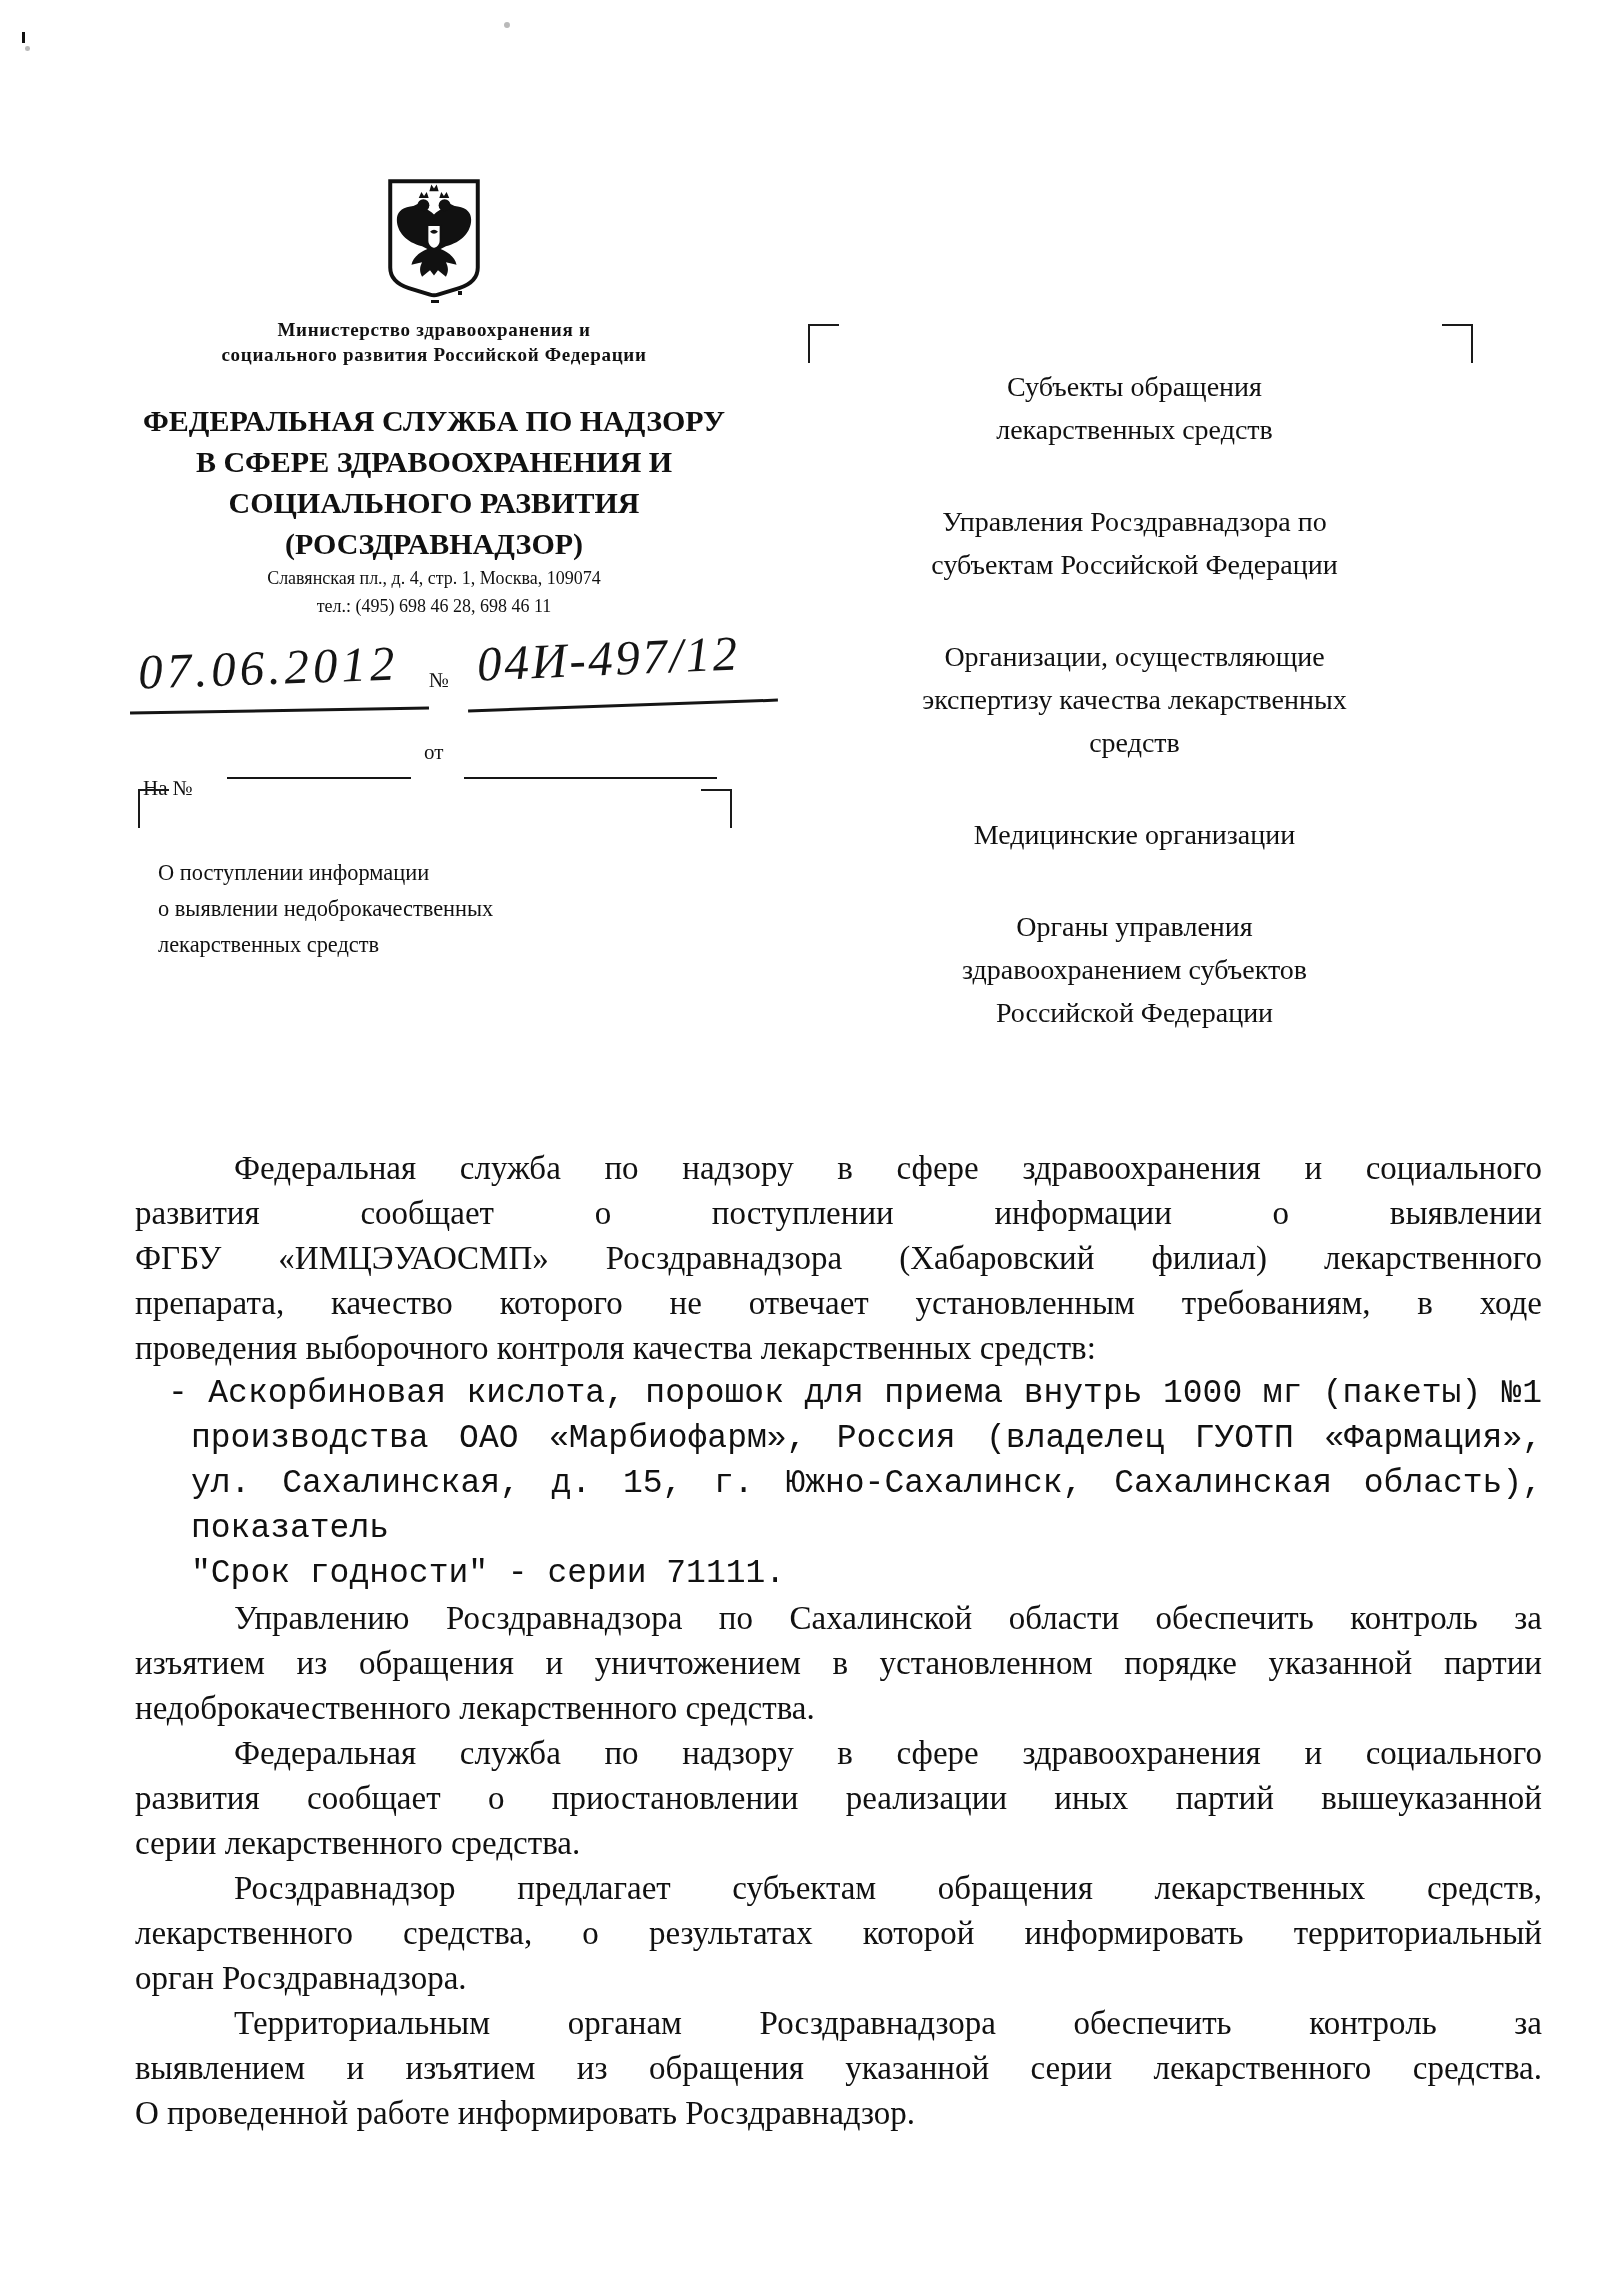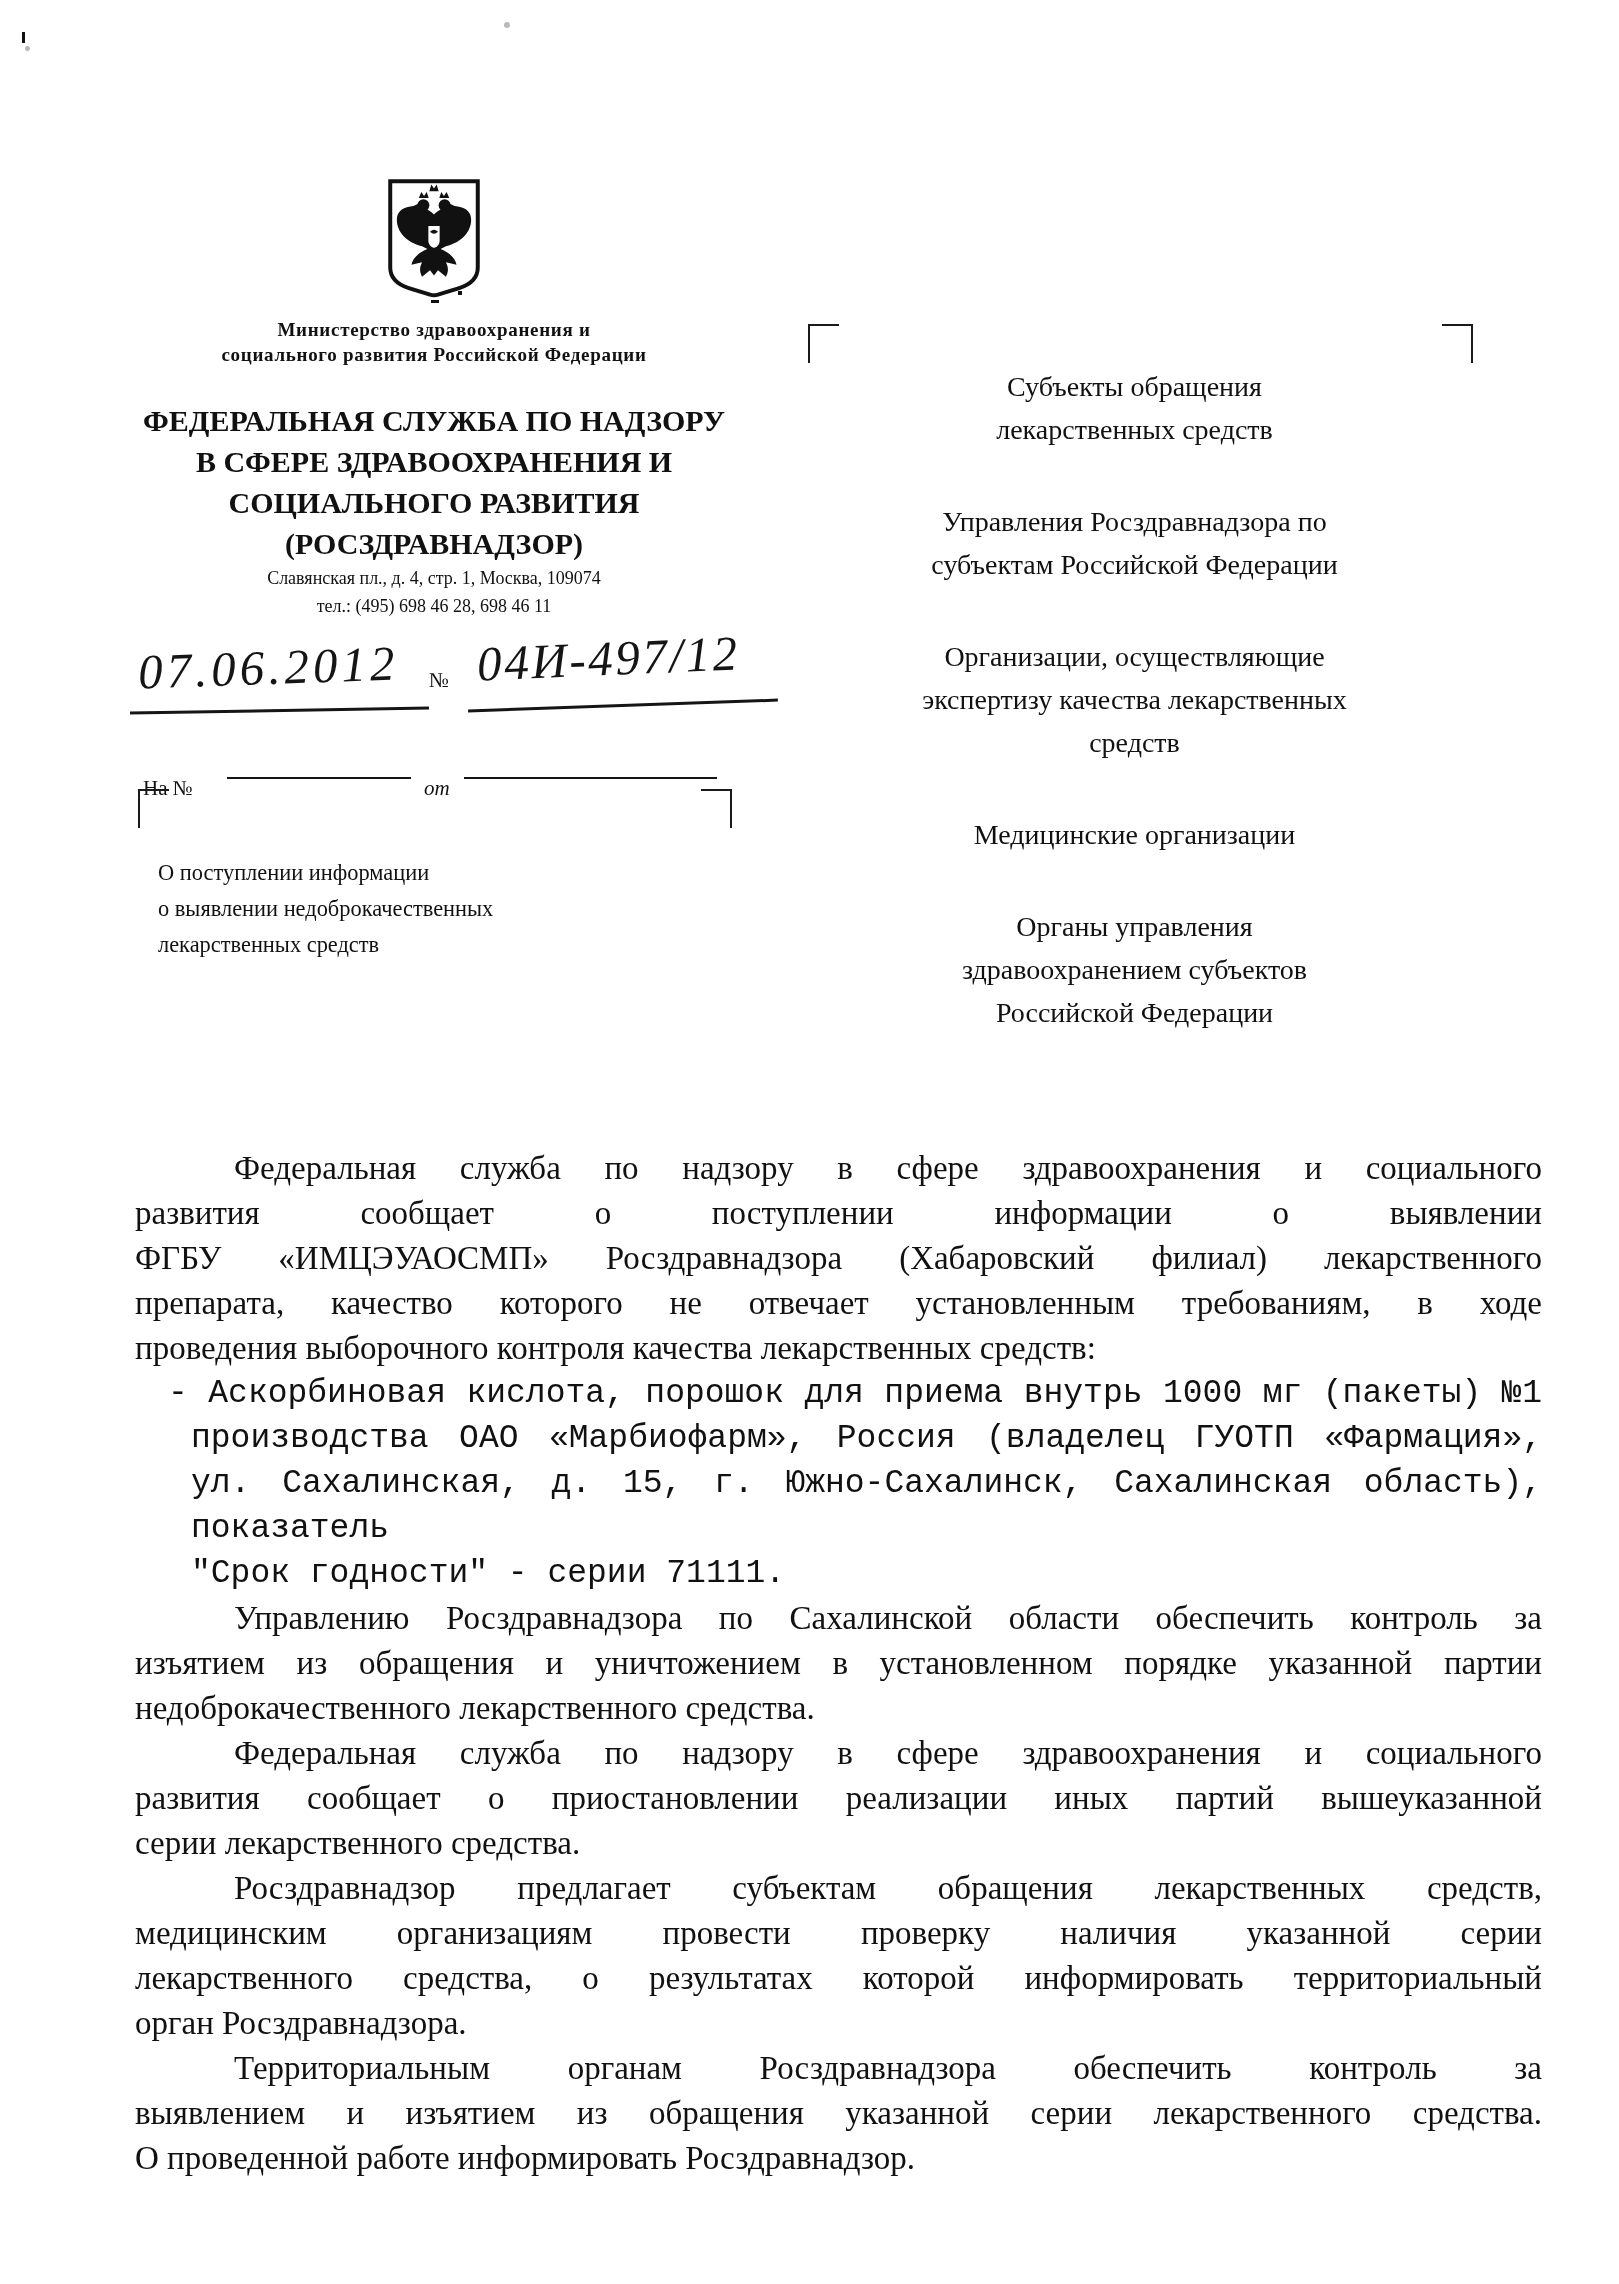--- a/index.html
+++ b/index.html
@@ -87,21 +87,21 @@
 </div>
 
 <div class="abs hand hand-date">07.06.2012</div>
 <div class="abs ink-line" style="left:130px;top:709px;width:299px;transform:rotate(-1deg);"></div>
 <div class="abs no-sym">№</div>
 <div class="abs hand hand-num">04И-497/12</div>
 <div class="abs ink-line" style="left:468px;top:704px;width:310px;transform:rotate(-2deg);"></div>
 
 <div class="abs reply-row" style="left:143px;top:740px;">На №</div>
 <div class="abs ink-line" style="left:227px;top:777px;width:184px;height:2px;"></div>
-<div class="abs reply-row" style="left:424px;top:740px;font-style:italic;">от</div>
+<div class="abs reply-row" style="left:424px;top:704px;">от</div>
 <div class="abs ink-line" style="left:464px;top:777px;width:253px;height:2px;"></div>
 
 <div class="abs crn crn-l" style="left:138px;top:789px;"></div>
 <div class="abs crn crn-r" style="left:701px;top:789px;"></div>
 
 <div class="abs subject">
   <div>О поступлении информации</div>
   <div>о выявлении недоброкачественных</div>
   <div>лекарственных средств</div>
 </div>
@@ -152,21 +152,20 @@
     <div class="bline">изъятием из обращения и уничтожением в установленном порядке указанной партии</div>
     <div class="bline-last">недоброкачественного лекарственного средства.</div>
   </div>
   <div class="para">
     <div class="bline indent1">Федеральная служба по надзору в сфере здравоохранения и социального</div>
     <div class="bline">развития сообщает о приостановлении реализации иных партий вышеуказанной</div>
     <div class="bline-last">серии лекарственного средства.</div>
   </div>
   <div class="para">
     <div class="bline indent1">Росздравнадзор предлагает субъектам обращения лекарственных средств,</div>
-    <div class="bline">медицинским организациям провести проверку наличия указанной серии</div>
     <div class="bline">лекарственного средства, о результатах которой информировать территориальный</div>
     <div class="bline-last">орган Росздравнадзора.</div>
   </div>
   <div class="para">
     <div class="bline indent1">Территориальным органам Росздравнадзора обеспечить контроль за</div>
     <div class="bline">выявлением и изъятием из обращения указанной серии лекарственного средства.</div>
     <div class="bline-last">О проведенной работе информировать Росздравнадзор.</div>
   </div>
 </div>
 

